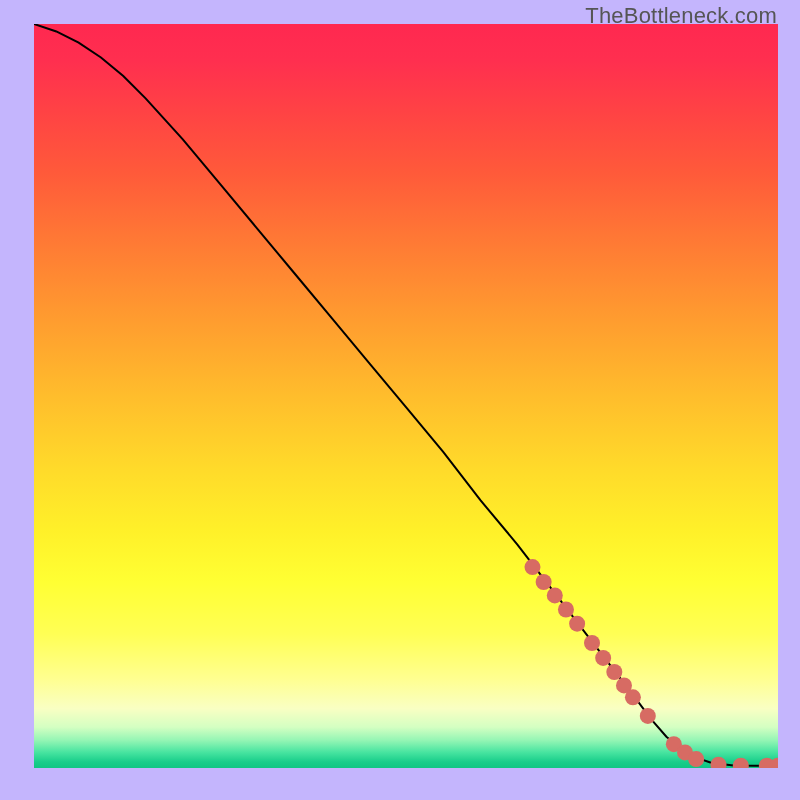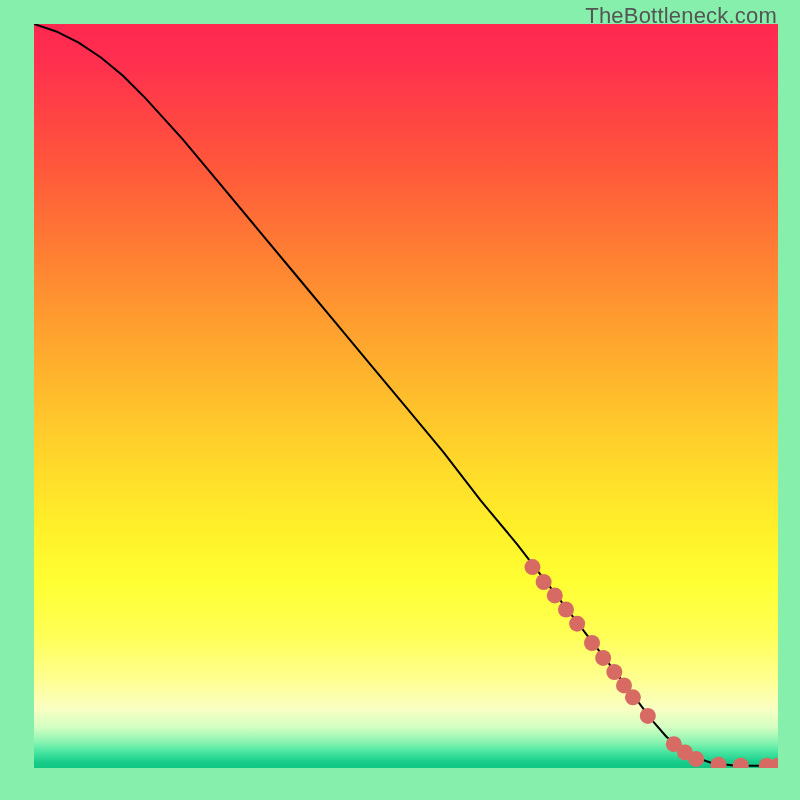--- a/index.html
+++ b/index.html
@@ -10,21 +10,21 @@
     overflow: hidden;
     background: #000;
     font-family: Arial, Helvetica, sans-serif;
   }
   .frame {
     position: absolute;
     top: 0;
     left: 0;
     width: 800px;
     height: 800px;
-    background: #86efac;
+    background: #c4b5fd;
   }
   .plot {
     position: absolute;
     top: 24px;
     left: 34px;
     width: 744px;
     height: 744px;
   }
   .watermark {
     position: absolute;

